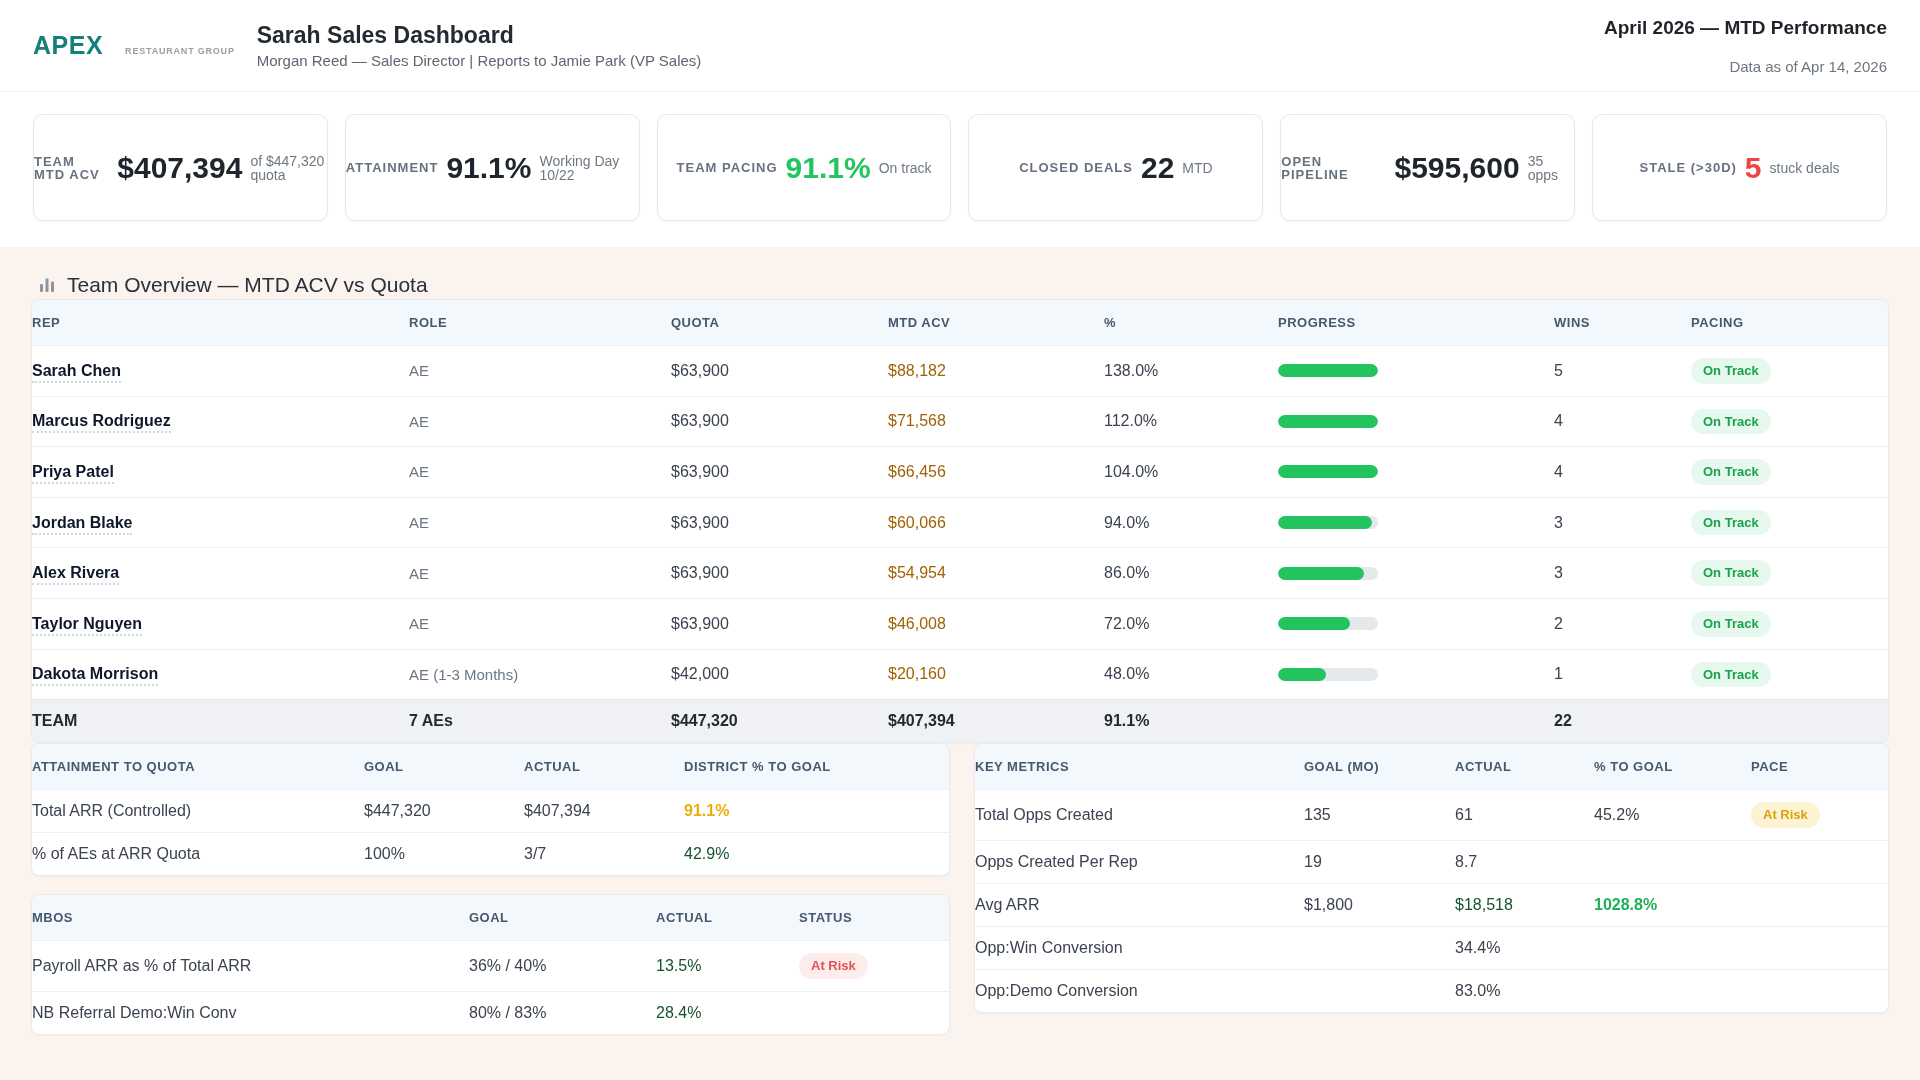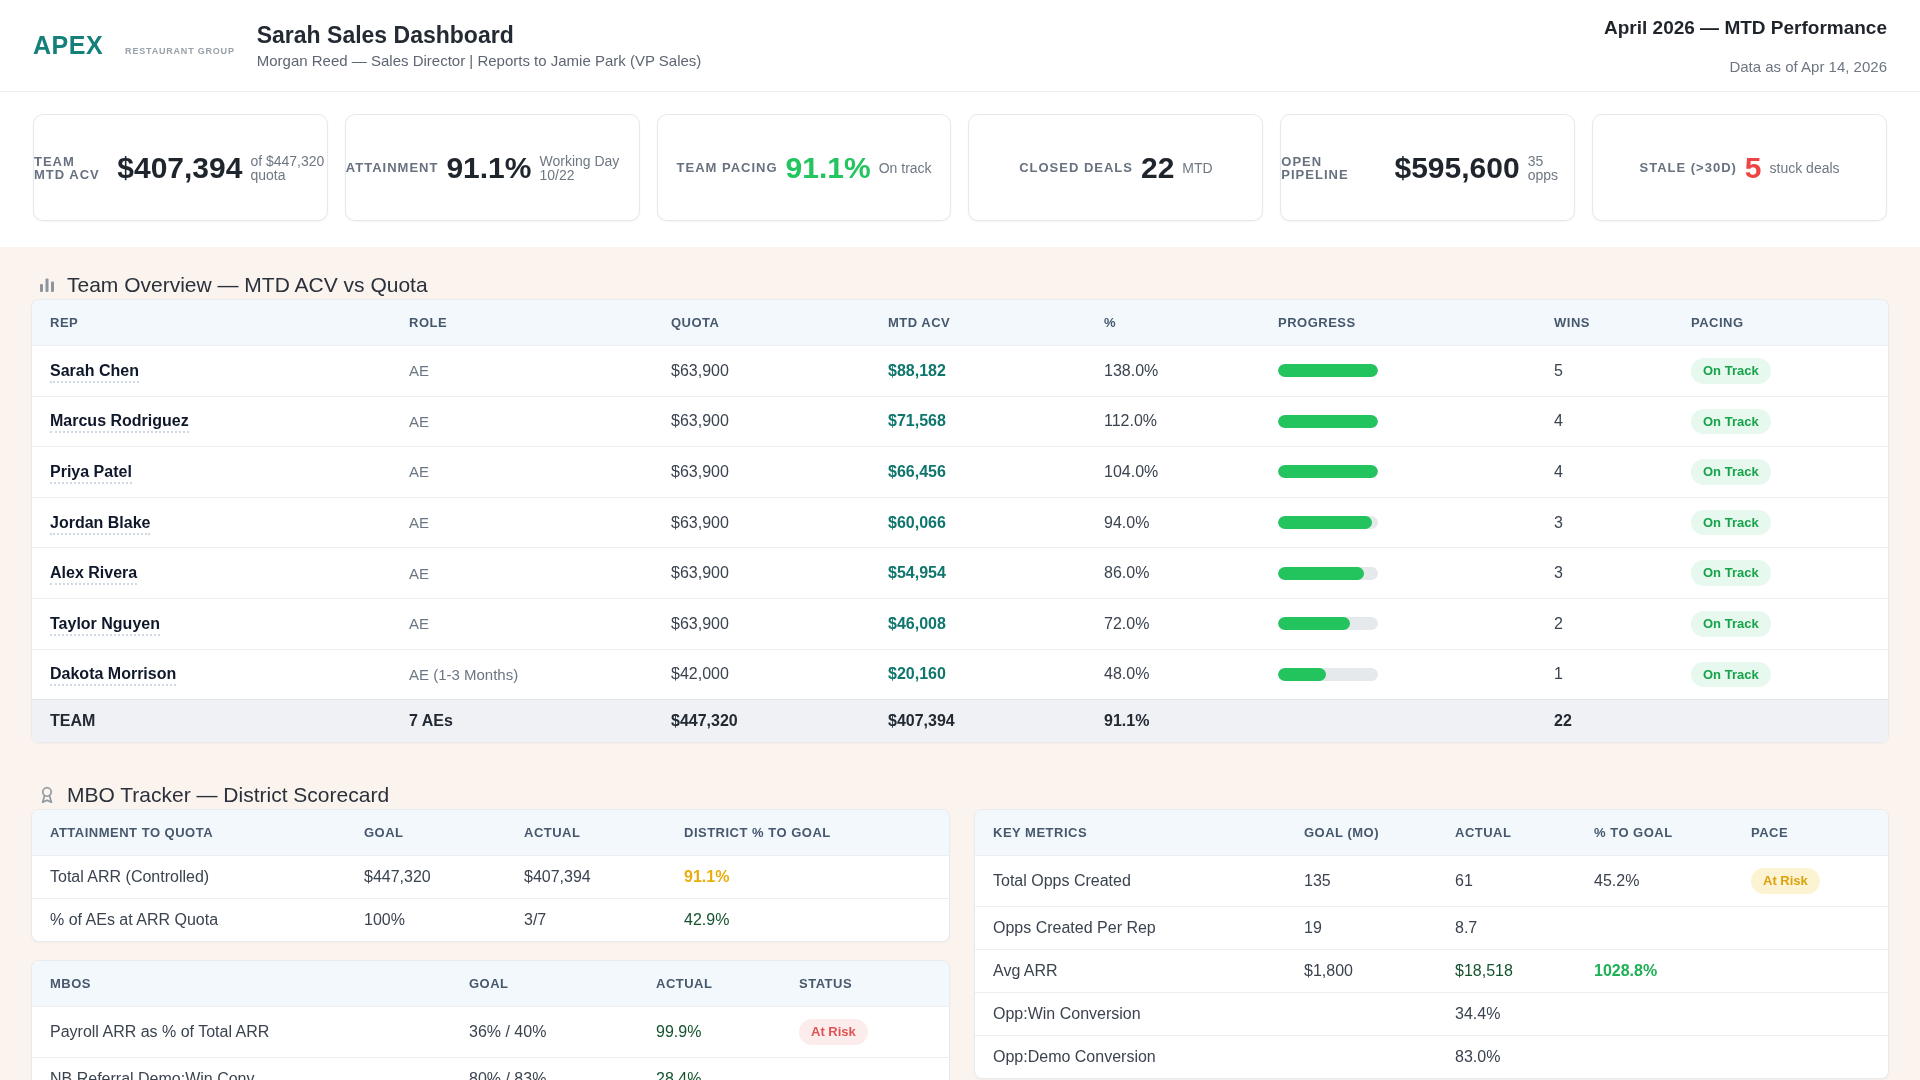--- a/index.html
+++ b/index.html
@@ -31,31 +31,31 @@
 
   
   .content { flex:1; padding:0 31px; }
   .section-title { display:flex; align-items:center; gap:10px; font-size:21px; color:#2a313b; font-weight:500; padding:26px 6px 2px; }
   .section-title.second { padding-top:40px; }
   .section-icon { display:flex; align-items:center; }
 
   .data-card { background:#fff; border:1px solid #e8ebee; border-radius:8px; overflow:hidden; box-shadow:0 1px 2px rgba(20,30,45,.03); }
   table { width:100%; border-collapse:collapse; table-layout:fixed; }
   th { background:#f3f8fc; text-align:left; font-size:13px; font-weight:700; color:#46586d; letter-spacing:.5px; padding:15px 8px 15px 0; white-space:nowrap; }
-  th:first-child, td:first-child { padding-left:18px;margin-top:16px; }
+  th:first-child, td:first-child { padding-left:0;margin-top:16px; }
   td { padding:12px 8px 12px 0; font-size:16px; color:#3a434f; border-top:1px solid #edeff2; white-space:nowrap; }
 
   .team-table th:nth-child(1){width:377px}.team-table th:nth-child(2){width:262px}
   .team-table th:nth-child(3){width:217px}.team-table th:nth-child(4){width:216px}
   .team-table th:nth-child(5){width:174px}.team-table th:nth-child(6){width:276px}
   .team-table th:nth-child(7){width:137px}
 
   .rep-name { font-weight:700; color:#0f172a; border-bottom:2px dotted #cfd9e3; padding-bottom:2px; cursor:help; }
   .role-cell { color:#6b7684; font-size:15px; }
-  .acv { font-weight:700; color:#0f766e; }
+  .acv { font-weight:400; color:#a16207; }
   .track { width:100px; height:13px; border-radius:99px; background:#e6e9ec; overflow:hidden; }
   .fill { height:100%; border-radius:99px; background:#23c45e; }
   .badge { display:inline-block; border-radius:999px; padding:5px 12px; font-size:13px; font-weight:700; white-space:nowrap; line-height:1.2; }
   .badge-green { color:#17a34a; background:#e7f8ee; }
   .badge-red { color:#e05353; background:#fdecec; }
   .badge-amber { color:#dca20c; background:#fcf3d2; }
   .total-row td { background:#eff1f4; font-weight:700; color:#232a34; border-top:1px solid #e2e6ea; }
 
   .mbo-grid { display:grid; grid-template-columns:919px 1fr; gap:24px; align-items:start; }
   .mbo-left .data-card + .data-card { margin-top:18px; }
@@ -254,29 +254,20 @@
               <td>$407,394</td>
               <td>91.1%</td>
               <td></td>
               <td>22</td>
               <td></td>
             </tr>
           </tbody>
       </table>
     </div>
 
-    <div class="section-title second">
-      <span class="section-icon">
-        <svg width="20" height="20" viewBox="0 0 20 20" fill="none" stroke="#8d959f" stroke-width="1.6" stroke-linejoin="round" stroke-linecap="round">
-            <circle cx="10" cy="7" r="4.2"></circle>
-            <path d="M7.6 10.6 5.6 17.2l4.4-2 4.4 2-2-6.6"></path>
-          </svg>
-      </span>
-      <span>MBO Tracker — District Scorecard</span>
-    </div>
 
     <div class="mbo-grid">
       <div class="mbo-left">
         <div class="data-card">
           <table class="att-table">
             <thead>
                 <tr>
                   <th>ATTAINMENT TO QUOTA</th>
                   <th>GOAL</th>
                   <th>ACTUAL</th>
@@ -306,21 +297,21 @@
                   <th>MBOS</th>
                   <th>GOAL</th>
                   <th>ACTUAL</th>
                   <th>STATUS</th>
                 </tr>
               </thead>
             <tbody>
                 <tr>
                   <td>Payroll ARR as % of Total ARR</td>
                   <td>36% / 40%</td>
-                  <td class="val-strong">99.9%</td>
+                  <td class="val-strong">13.5%</td>
                   <td><span class="badge badge-red">At Risk</span></td>
                 </tr>
                 <tr>
                   <td>NB Referral Demo:Win Conv</td>
                   <td>80% / 83%</td>
                   <td class="val-strong">28.4%</td>
                   <td></td>
                 </tr>
               </tbody>
           </table>

